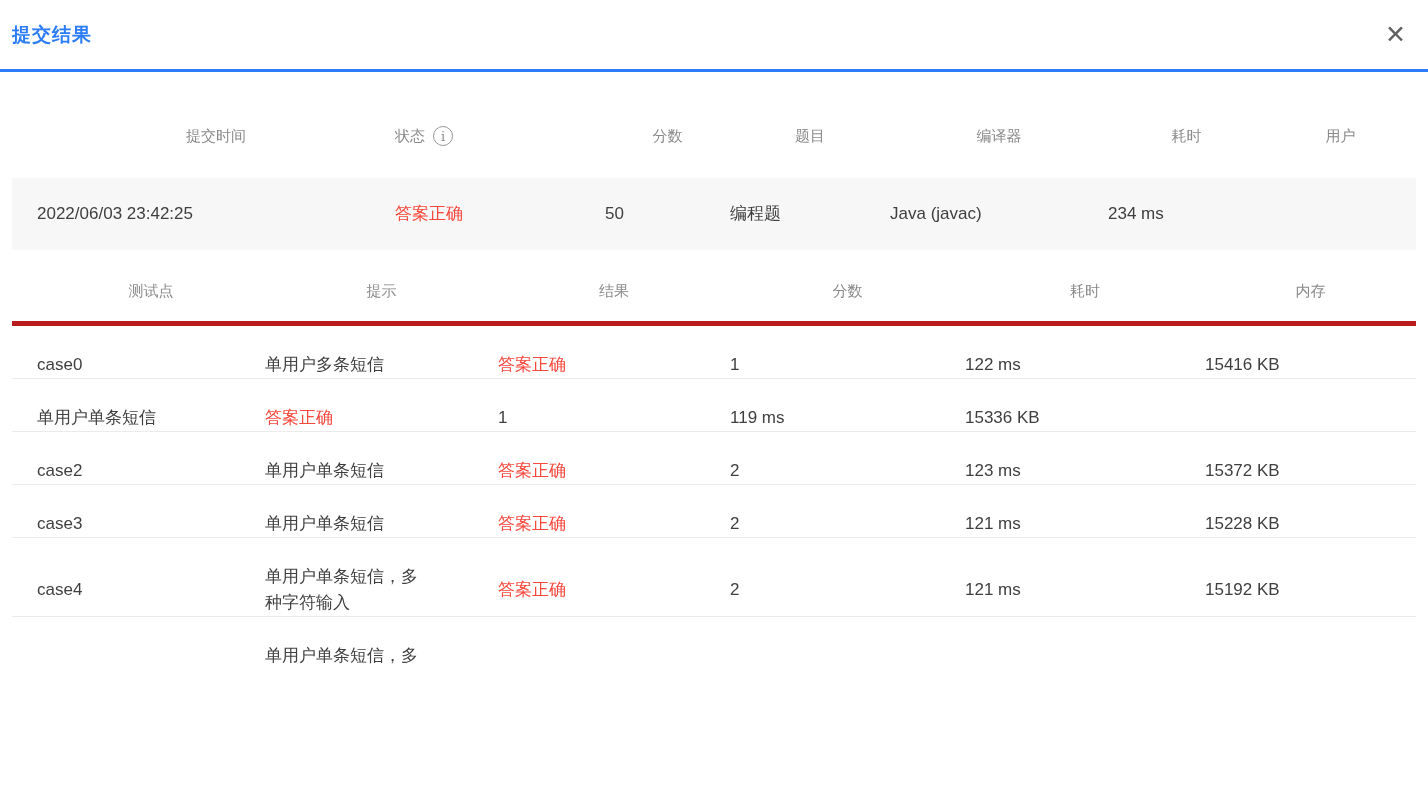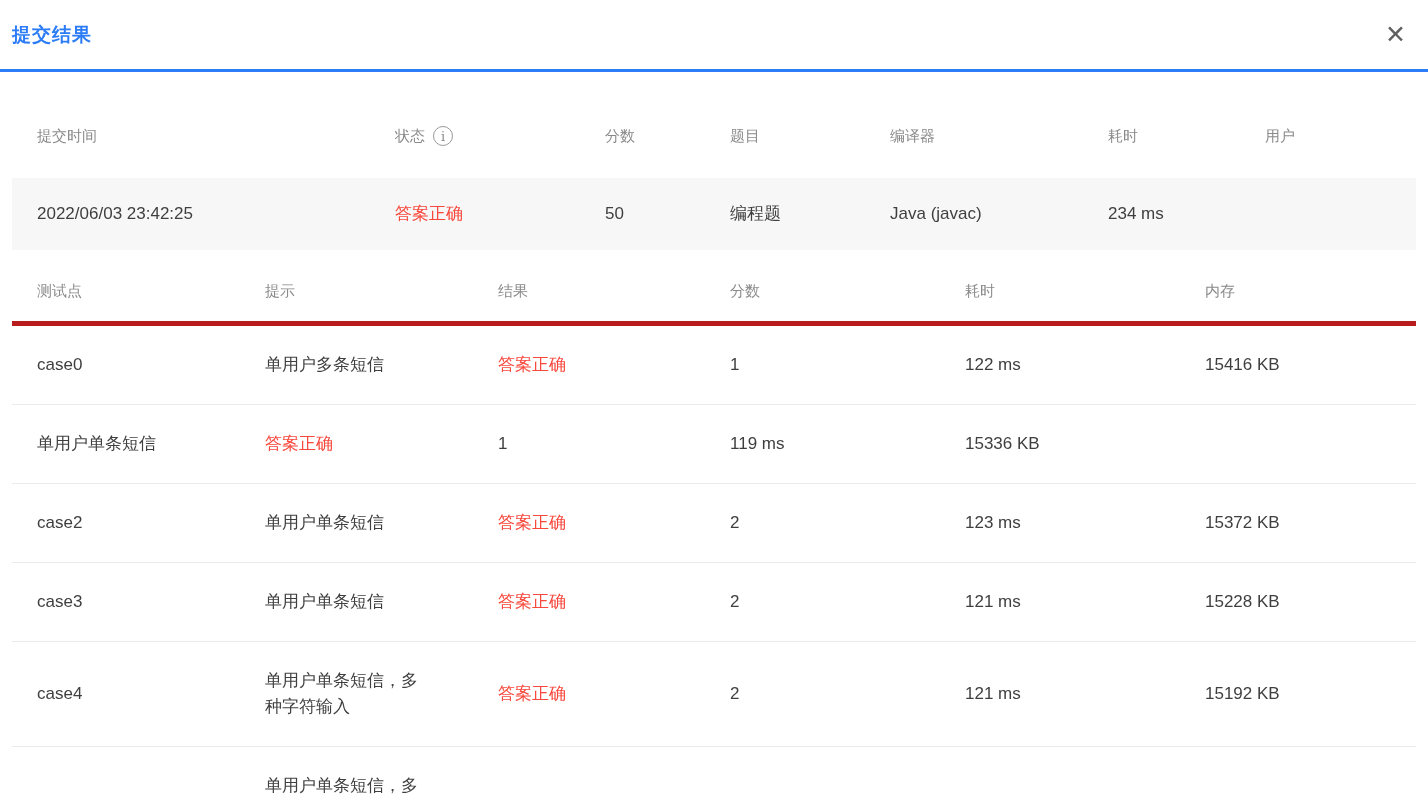--- a/index.html
+++ b/index.html
@@ -18,24 +18,24 @@
   .grid1 { display: grid; grid-template-columns: 358px 210px 125px 160px 218px 157px 1fr;
     padding-left: 25px; align-items: center; }
   .grid2 { display: grid; grid-template-columns: 228px 233px 232px 235px 240px 1fr;
     padding-left: 25px; align-items: center; }
 
   .t1-header { margin-top: 46px; height: 36px; }
   .t1-row { margin-top: 24px; height: 72px; background: #f7f7f8; }
 
   .t2-header { margin-top: 28px; height: 48px; padding-bottom: 17px;
     border-bottom: 5px solid #b91c1c; }
-  .t2-row { padding-top: 26px; padding-bottom: 26px; border-bottom: 1px solid #ebebeb; }
+  .t2-row { padding-top: 26px; border-bottom: 1px solid #ebebeb; }
   .t2-row.partial { border-bottom: none; }
 
-  .th { font-size: 15px; color: #8a8a8a; }
+  .th { font-size: 15px; color: #8a8a8a; text-align: center; }
   .th-flex { display: flex; align-items: center; }
   .td { font-size: 17px; color: #3f3f3f; line-height: 26px; }
   .ok { color: var(--status_red, #f8473b); }
   .hint-wrap { display: inline-block; max-width: 162px; line-height: 26px; }
 
   .info-icon { display: inline-flex; align-items: center; justify-content: center;
     width: 20px; height: 20px; border: 1px solid #9a9a9a; border-radius: 50%;
     font-size: 13px; color: #8a8a8a; margin-left: 8px; cursor: pointer;
     font-family: "DejaVu Serif", serif; }
 </style>

